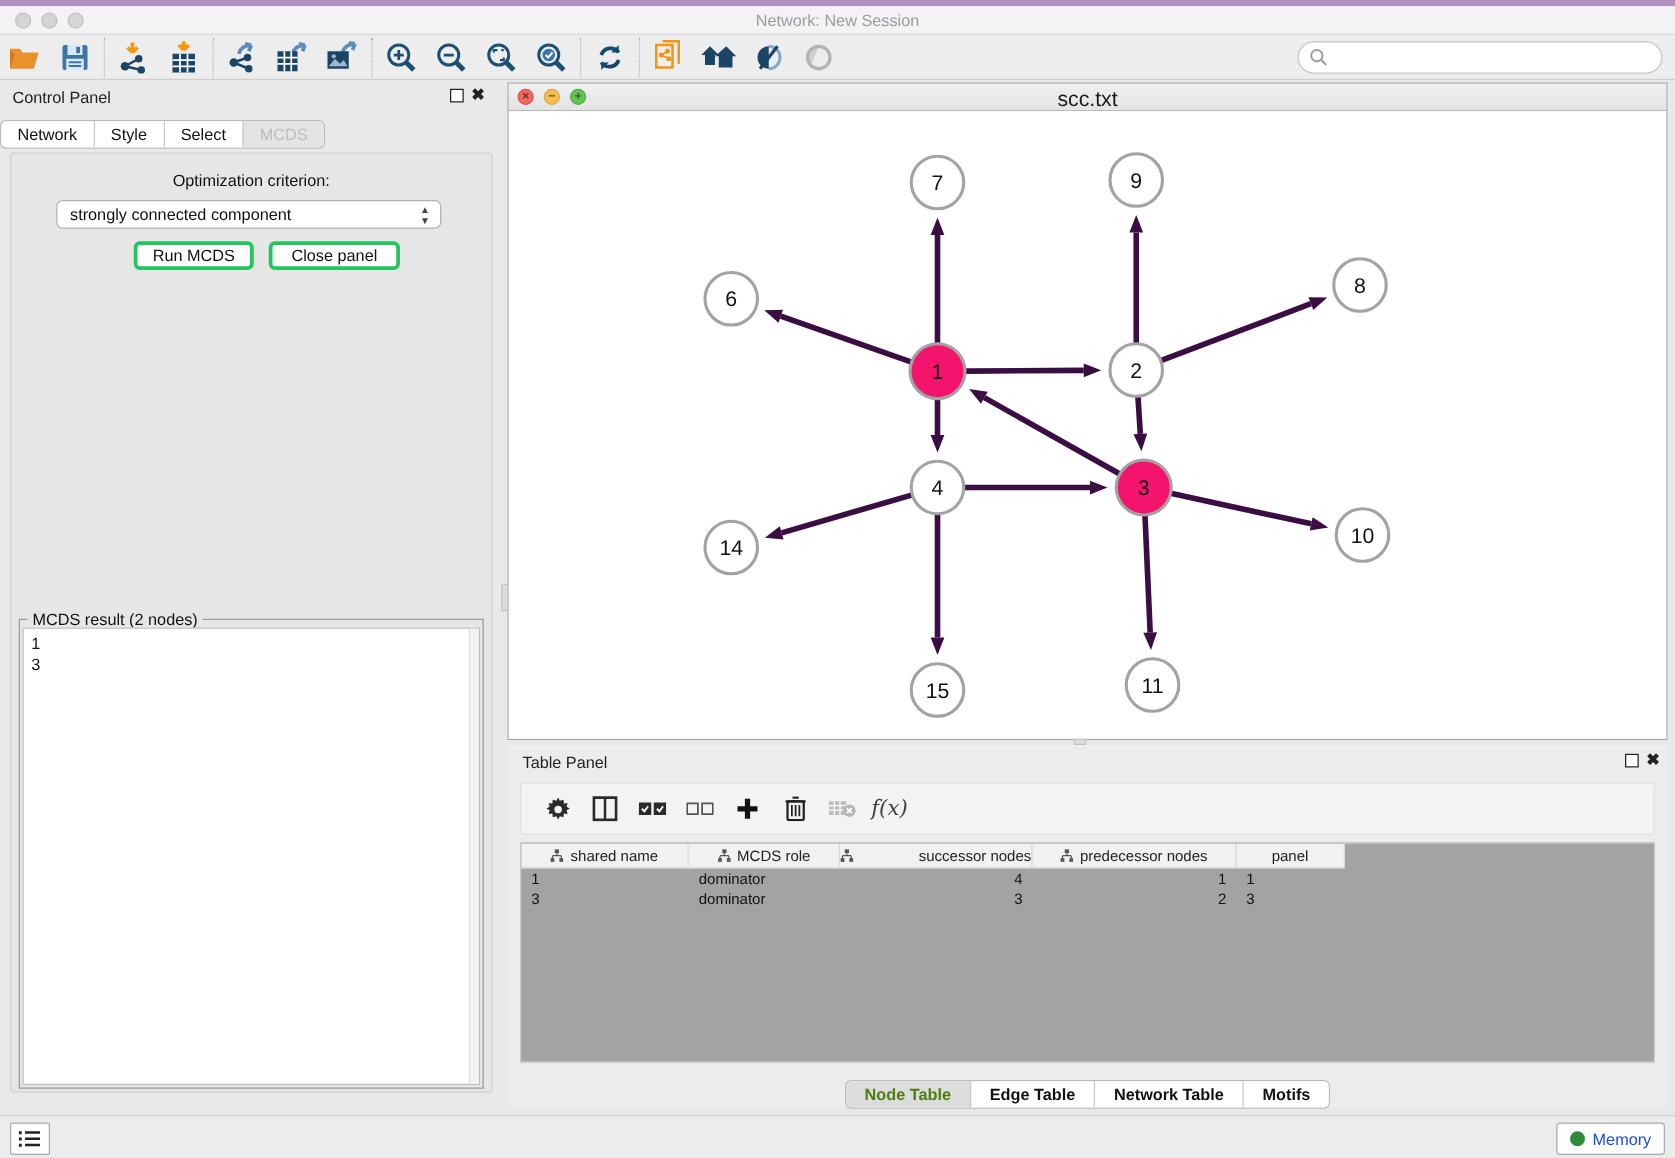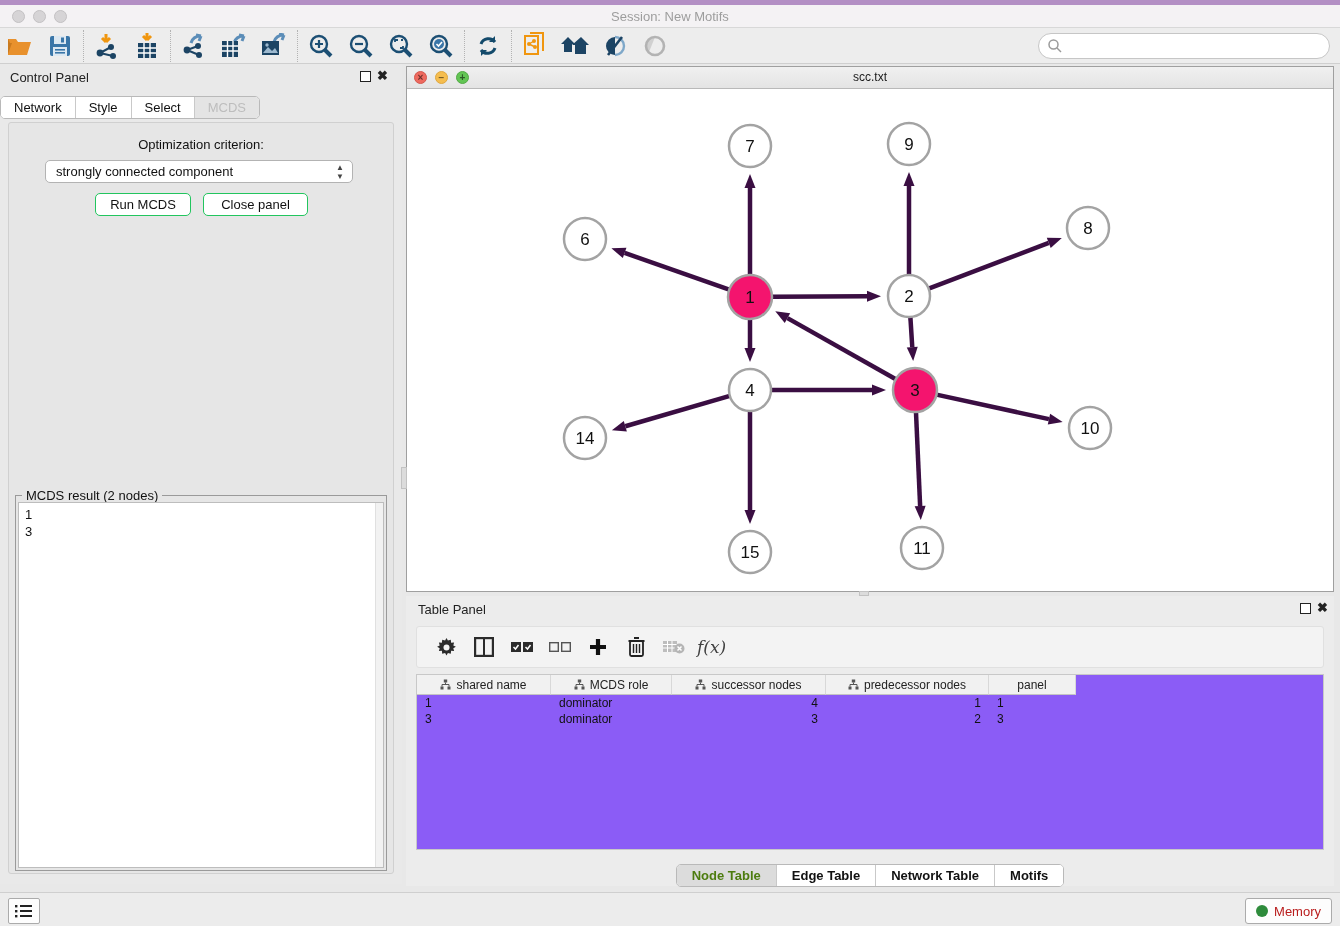--- a/index.html
+++ b/index.html
@@ -27,66 +27,66 @@
   .close-ic { position:absolute; top:4px; font-size:13px; font-weight:bold; color:#222; }
   #cp-tabs { position:absolute; left:0; top:32px; width:402px; display:flex; justify-content:flex-start; }
   .seg { display:inline-flex; background:#fff; border:1px solid #b9b9b9; border-radius:5px; overflow:hidden; }
   .seg-item { padding:3px 13px; font-size:13px; color:#111; border-left:1px solid #c9c9c9; background:#fff; white-space:nowrap; }
   .seg-item:first-child { border-left:none; }
   .seg-item.active { background:#e4e4e4; color:#bdbdbd; }
   #cp-body { position:absolute; left:8px; top:58px; width:386px; height:752px; background:#e6e6e6; border:1px solid #d0d0d0; border-radius:3px; }
   #opt-label { position:absolute; left:0; right:0; top:14px; text-align:center; font-size:13px; color:#111; }
   #opt-select { position:absolute; left:36px; top:37px; width:308px; height:23px; background:#fff; border:1px solid #b3b3b3; border-radius:5px; font-size:13px; display:flex; align-items:center; padding-left:10px; color:#111; }
   #opt-chevrons { position:absolute; right:8px; top:2px; font-size:8px; line-height:9px; color:#444; text-align:center; }
-  .cp-btn { position:absolute; top:70px; height:23px; background:#fff; border:1px solid #22c55e; border-radius:5px; font-size:13px; color:#111; display:flex; align-items:center; justify-content:center; }
+  .cp-btn { position:absolute; top:70px; height:23px; background:#fff; border:3px solid #22c55e; border-radius:5px; font-size:13px; color:#111; display:flex; align-items:center; justify-content:center;margin-left:12px; }
   #run-btn { left:86px; width:96px; }
   #close-btn { left:194px; width:105px; }
   #result-group { position:absolute; left:6px; top:372px; width:372px; height:376px; border:1px solid #9a9a9a; }
   #result-title { position:absolute; left:6px; top:-8px; background:#e6e6e6; padding:0 4px; font-size:13px; color:#111; }
   #result-area { position:absolute; left:2px; top:6px; right:2px; bottom:2px; background:#fff; border:1px solid #bdbdbd; font-size:13px; color:#111; padding:3px 6px; line-height:17px; white-space:pre; }
   #result-scroll { position:absolute; right:0; top:0; bottom:0; width:8px; background:#f2f2f2; border-left:1px solid #e0e0e0; }
 
   
   #net-window { position:absolute; left:406px; top:66px; width:928px; height:526px; background:#fff; border:1px solid #9f9f9f; }
   #net-titlebar { position:absolute; left:0; top:0; right:0; height:22px; background:linear-gradient(#f0f0f0,#e4e4e4); border-bottom:1px solid #b9b9b9; }
   .ntl { position:absolute; top:4px; width:13px; height:13px; border-radius:50%; font-size:10px; line-height:12px; text-align:center; color:rgba(0,0,0,.55); font-weight:bold; }
-  #net-title { position:absolute; left:0; right:0; top:3px; text-align:center; font-size:12px; color:#1a1a1a; }
+  #net-title { position:absolute; left:0; right:0; top:3px; text-align:center; font-size:17px; color:#1a1a1a; }
   #net-canvas { position:absolute; left:0; top:22px; width:926px; height:502px; background:#fff; }
   #left-grip { position:absolute; left:-6px; top:400px; width:6px; height:22px; background:#dcdcdc; border:1px solid #c2c2c2; }
   #bottom-grip { position:absolute; left:452px; bottom:-5px; width:10px; height:5px; background:#dcdcdc; border:1px solid #c2c2c2; }
 
   
   #table-panel { position:absolute; left:406px; top:596px; width:928px; height:290px; background:#ececec; }
   #tp-toolbar { position:absolute; left:10px; top:30px; width:908px; height:42px; background:#f3f3f3; border:1px solid #e0e0e0; border-radius:3px; display:flex; align-items:center; padding-left:10px; }
   .tpbtn { width:38px; height:34px; display:flex; align-items:center; justify-content:center; }
   #fx-label { font-family:"DejaVu Serif", serif; font-style:italic; font-size:17px; color:#404040; margin-left:4px; }
-  #tp-table { position:absolute; left:10px; top:78px; width:908px; height:176px; background:#8b5cf6; border:1px solid #c8c8c8; overflow:hidden; }
+  #tp-table { position:absolute; left:10px; top:78px; width:908px; height:176px; background:#a3a3a3; border:1px solid #c8c8c8; overflow:hidden; }
   #tp-header { display:flex; height:20px; }
   .th { background:#f1f1f1; border-right:1px solid #d8d8d8; border-bottom:1px solid #c4c4c4; font-size:12px; color:#222; display:flex; align-items:center; justify-content:center; gap:5px; }
   .tr { display:flex; height:16px; }
   .td { font-size:12px; color:#111; padding:1px 8px 0 8px; white-space:nowrap; overflow:hidden; }
   #tp-tabs { position:absolute; left:0; right:0; top:268px; display:flex; justify-content:center; }
   #tp-tabs .seg-item { padding:3px 15px; font-weight:bold; }
   #tp-tabs .seg-item.active { color:#4d7c0f; background:#dcdcdc; font-weight:bold; }
 
   
   #status-bar { position:absolute; left:0; top:892px; width:1340px; height:34px; background:#ececec; border-top:1px solid #cfcfcf; }
   #list-btn { position:absolute; left:8px; top:5px; width:32px; height:26px; background:#fdfdfd; border:1px solid #ababab; border-radius:2px; display:flex; align-items:center; justify-content:center; }
-  #memory-btn { position:absolute; right:8px; top:5px; height:26px; padding:0 10px; background:#fdfdfd; border:1px solid #ababab; border-radius:3px; display:flex; align-items:center; gap:6px; font-size:13px; color:#b91c1c; }
+  #memory-btn { position:absolute; right:8px; top:5px; height:26px; padding:0 10px; background:#fdfdfd; border:1px solid #ababab; border-radius:3px; display:flex; align-items:center; gap:6px; font-size:13px; color:#1d4ed8; }
   #memory-dot { width:12px; height:12px; border-radius:50%; background:#2e8b3b; }
 </style>
 </head>
 <body>
 
 <div id="titlebar-strip"></div>
 <div id="titlebar">
   <div class="traffic inactive" style="left:12px"></div>
   <div class="traffic inactive" style="left:33px"></div>
   <div class="traffic inactive" style="left:54px"></div>
-  <div id="window-title">Session: New Motifs</div>
+  <div id="window-title">Network: New Session</div>
 </div>
 
 <div id="toolbar">
   <div class="tbtn">
     <svg width="26" height="22" viewBox="0 0 26 22">
         <path d="M1 4 h8 l2 3 h13 l-4 13 H1 z" fill="#e8912d"></path>
         <path d="M1 4 v15 l4-11 h-2 z" fill="#c97a1f"></path>
       </svg>
   </div>
   <div class="tbtn">
@@ -389,21 +389,21 @@
         </div>
         <div class="th" style="width: 121px;">
           <svg width="11" height="11" viewBox="0 0 11 11">
             <rect x="3.8" y="0.5" width="3.4" height="3" fill="#555"></rect>
             <path d="M5.5 3.5 v2 M2 5.5 h7 M2 5.5 v2 M9 5.5 v2" stroke="#555" stroke-width="1" fill="none"></path>
             <rect x="0.5" y="7.5" width="3" height="3" fill="#555"></rect>
             <rect x="7.5" y="7.5" width="3" height="3" fill="#555"></rect>
           </svg>
           <span>MCDS role</span>
         </div>
-        <div class="th" style="width: 154px;">
+        <div class="th" style="width: 154px; justify-content: space-between;">
           <svg width="11" height="11" viewBox="0 0 11 11">
             <rect x="3.8" y="0.5" width="3.4" height="3" fill="#555"></rect>
             <path d="M5.5 3.5 v2 M2 5.5 h7 M2 5.5 v2 M9 5.5 v2" stroke="#555" stroke-width="1" fill="none"></path>
             <rect x="0.5" y="7.5" width="3" height="3" fill="#555"></rect>
             <rect x="7.5" y="7.5" width="3" height="3" fill="#555"></rect>
           </svg>
           <span>successor nodes</span>
         </div>
         <div class="th" style="width: 163px;">
           <svg width="11" height="11" viewBox="0 0 11 11">

